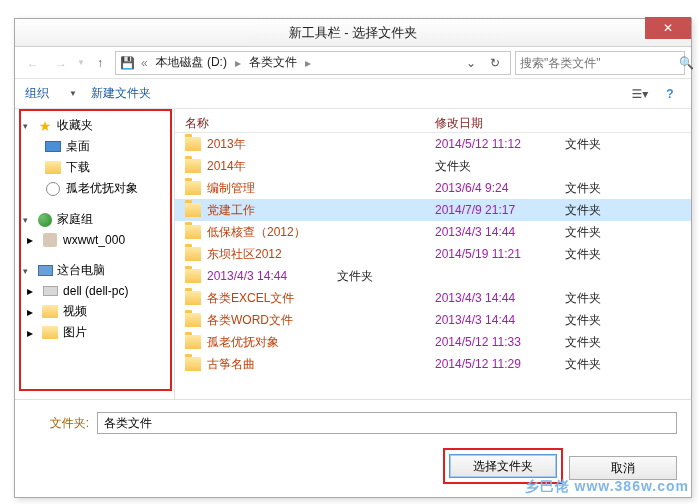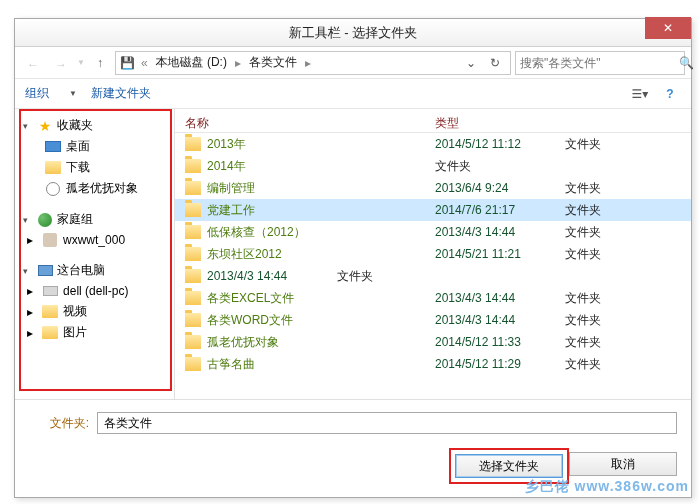--- a/index.html
+++ b/index.html
@@ -38,28 +38,28 @@
 .filearea { flex: 1; position: relative; overflow: hidden; }
 .file-header { display: flex; height: 24px; border-bottom: 1px solid #e8e8e8; color: #7f1d1d; align-items: flex-end; }
 .col-name { width: 260px; padding-left: 10px; display:flex;align-items:center;}
 .col-date { width: 130px; display:flex;align-items:center;}
 .col-type { flex: 1; display:flex;align-items:center;}
 .file-list { overflow-y: scroll; height: 266px; }
 .file-row { display: flex; height: 22px; align-items: center; cursor: pointer; }
 .file-row.selected { background: #cde8ff; }
 .fi { width:16px;height:14px;margin:0 6px 0 10px;background:linear-gradient(#ffe9a6,#f7c755);border-radius:1px 1px 0 0;position:relative;}
 .fi:before{content:"";position:absolute;top:-3px;left:0;width:7px;height:3px;background:#f7c755;border-radius:1px 1px 0 0;}
-.fname { width: 228px; color:#4d7c0f;}
-.fdate { width: 130px; color:#14532d;}
+.fname { width: 228px; color:#c2410c;}
+.fdate { width: 130px; color:#a21caf;}
 .ftype { color:#222;}
 .bottom { border-top: 1px solid #e0e0e0; padding: 12px 14px 10px; }
 .folder-row { display: flex; align-items: center; gap: 8px; margin-bottom: 18px; }
 .folder-label { width: 60px; text-align: right; color:#a16207;}
 .folder-input { flex: 1; height: 22px; border: 1px solid #a8a8a8; padding: 0 6px; background:#fff;}
-.btn-row { display: flex; justify-content: flex-end; gap: 0; }
+.btn-row { display: flex; justify-content: flex-end; gap: 6px; align-items: flex-end; }
 .btn { min-width: 108px; height: 24px; border: 1px solid #aaa; background: linear-gradient(#fafafa,#e8e8e8); cursor: pointer; display:flex;align-items:center;justify-content:center;}
 .btn.primary { border-color: #5a9ad6; box-shadow: 0 0 0 1px #a6cdf0 inset;}
 .watermark { position:absolute;right:10px;bottom:8px;color:#7fb8e8;font-size:14px;font-weight:bold;letter-spacing:1px;pointer-events:none;}
 
 .star{color:#f7b500;font-size:14px;}
 .folder-ico{width:16px;height:13px;background:linear-gradient(#ffe9a6,#f7c755);border-radius:1px;}
 .desktop-ico{width:16px;height:11px;background:#4a8fd6;border:1px solid #2a6fb6;}
 .clock-ico{width:14px;height:14px;border:1px solid #888;border-radius:50%;}
 .hg-ico{width:14px;height:14px;background:radial-gradient(circle at 30% 30%,#6fc16f,#2a8a2a);border-radius:50%;}
 .pc-ico{width:15px;height:11px;background:#6aa0d8;border:1px solid #3a70a8;}
@@ -197,21 +197,21 @@
               <span class="folder-ico"></span>
             </span>
             <span>图片</span>
           </div>
       </div>
     </div>
 
     <div class="filearea">
       <div class="file-header">
         <div class="col-name">名称</div>
-        <div class="col-type">类型</div>
+        <div class="col-date">修改日期</div>
       </div>
       <div class="file-list" id="file-list">
           <div class="file-row">
             <span class="fi"></span>
             <span class="fname">2013年</span>
             <span class="fdate">2014/5/12 11:12</span>
             <span class="ftype">文件夹</span>
           </div>
           <div class="file-row">
             <span class="fi"></span>
@@ -220,33 +220,33 @@
           </div>
           <div class="file-row">
             <span class="fi"></span>
             <span class="fname">编制管理</span>
             <span class="fdate">2013/6/4 9:24</span>
             <span class="ftype">文件夹</span>
           </div>
           <div class="file-row selected">
             <span class="fi"></span>
             <span class="fname">党建工作</span>
-            <span class="fdate">2014/7/6 21:17</span>
+            <span class="fdate">2014/7/9 21:17</span>
             <span class="ftype">文件夹</span>
           </div>
           <div class="file-row">
             <span class="fi"></span>
             <span class="fname">低保核查（2012）</span>
             <span class="fdate">2013/4/3 14:44</span>
             <span class="ftype">文件夹</span>
           </div>
           <div class="file-row">
             <span class="fi"></span>
             <span class="fname">东坝社区2012</span>
-            <span class="fdate">2014/5/21 11:21</span>
+            <span class="fdate">2014/5/19 11:21</span>
             <span class="ftype">文件夹</span>
           </div>
           <div class="file-row">
             <span class="fi"></span>
             <span class="fdate">2013/4/3 14:44</span>
             <span class="ftype">文件夹</span>
           </div>
           <div class="file-row">
             <span class="fi"></span>
             <span class="fname">各类EXCEL文件</span>

